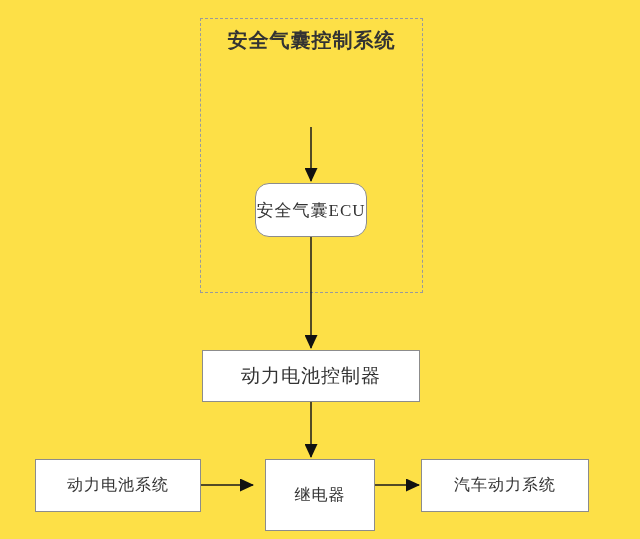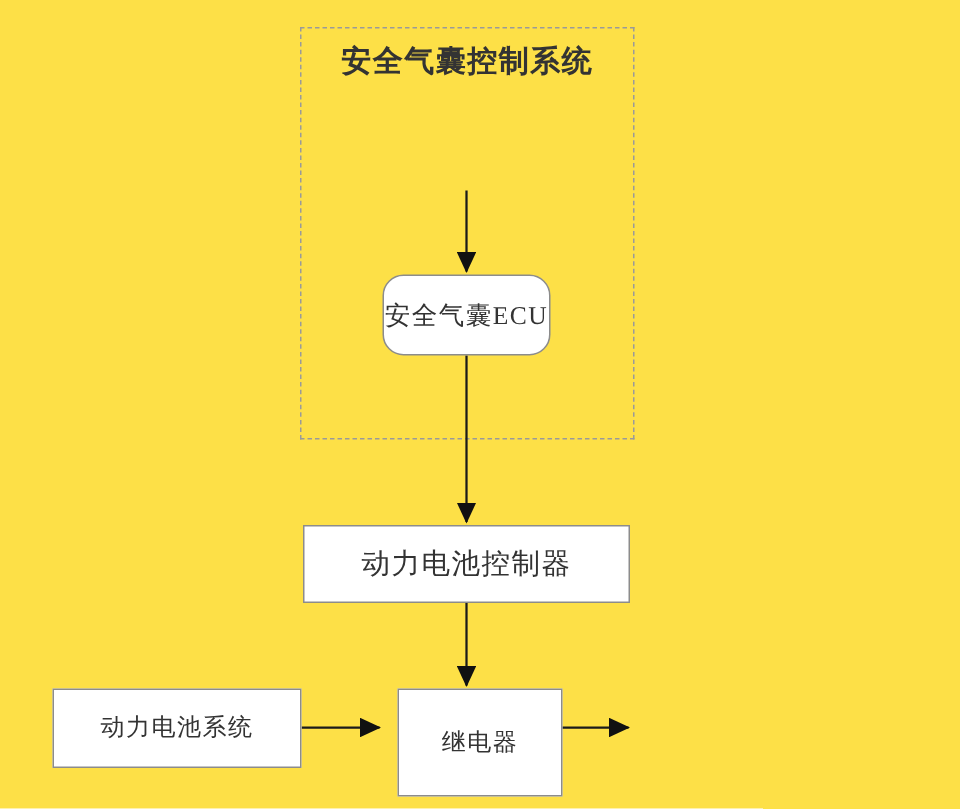--- a/index.html
+++ b/index.html
@@ -98,14 +98,15 @@
 
 
   <div class="node node-airbag-ecu">安全气囊ECU</div>
 
   <div class="node node-battery-controller">动力电池控制器</div>
 
   <div class="node node-battery-system">动力电池系统</div>
 
   <div class="node node-relay">继电器</div>
 
+  <div class="node node-vehicle-power">汽车动力系统</div>
 
 </div>
 
 </body></html>

